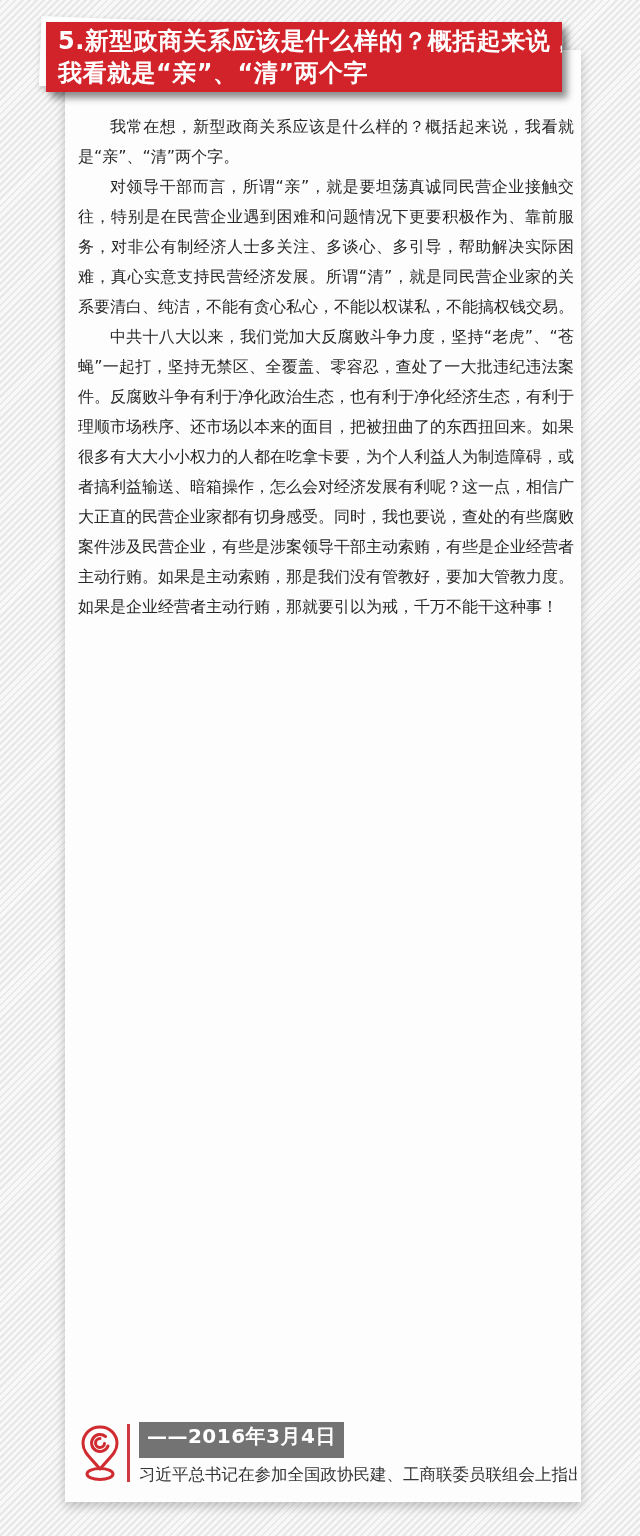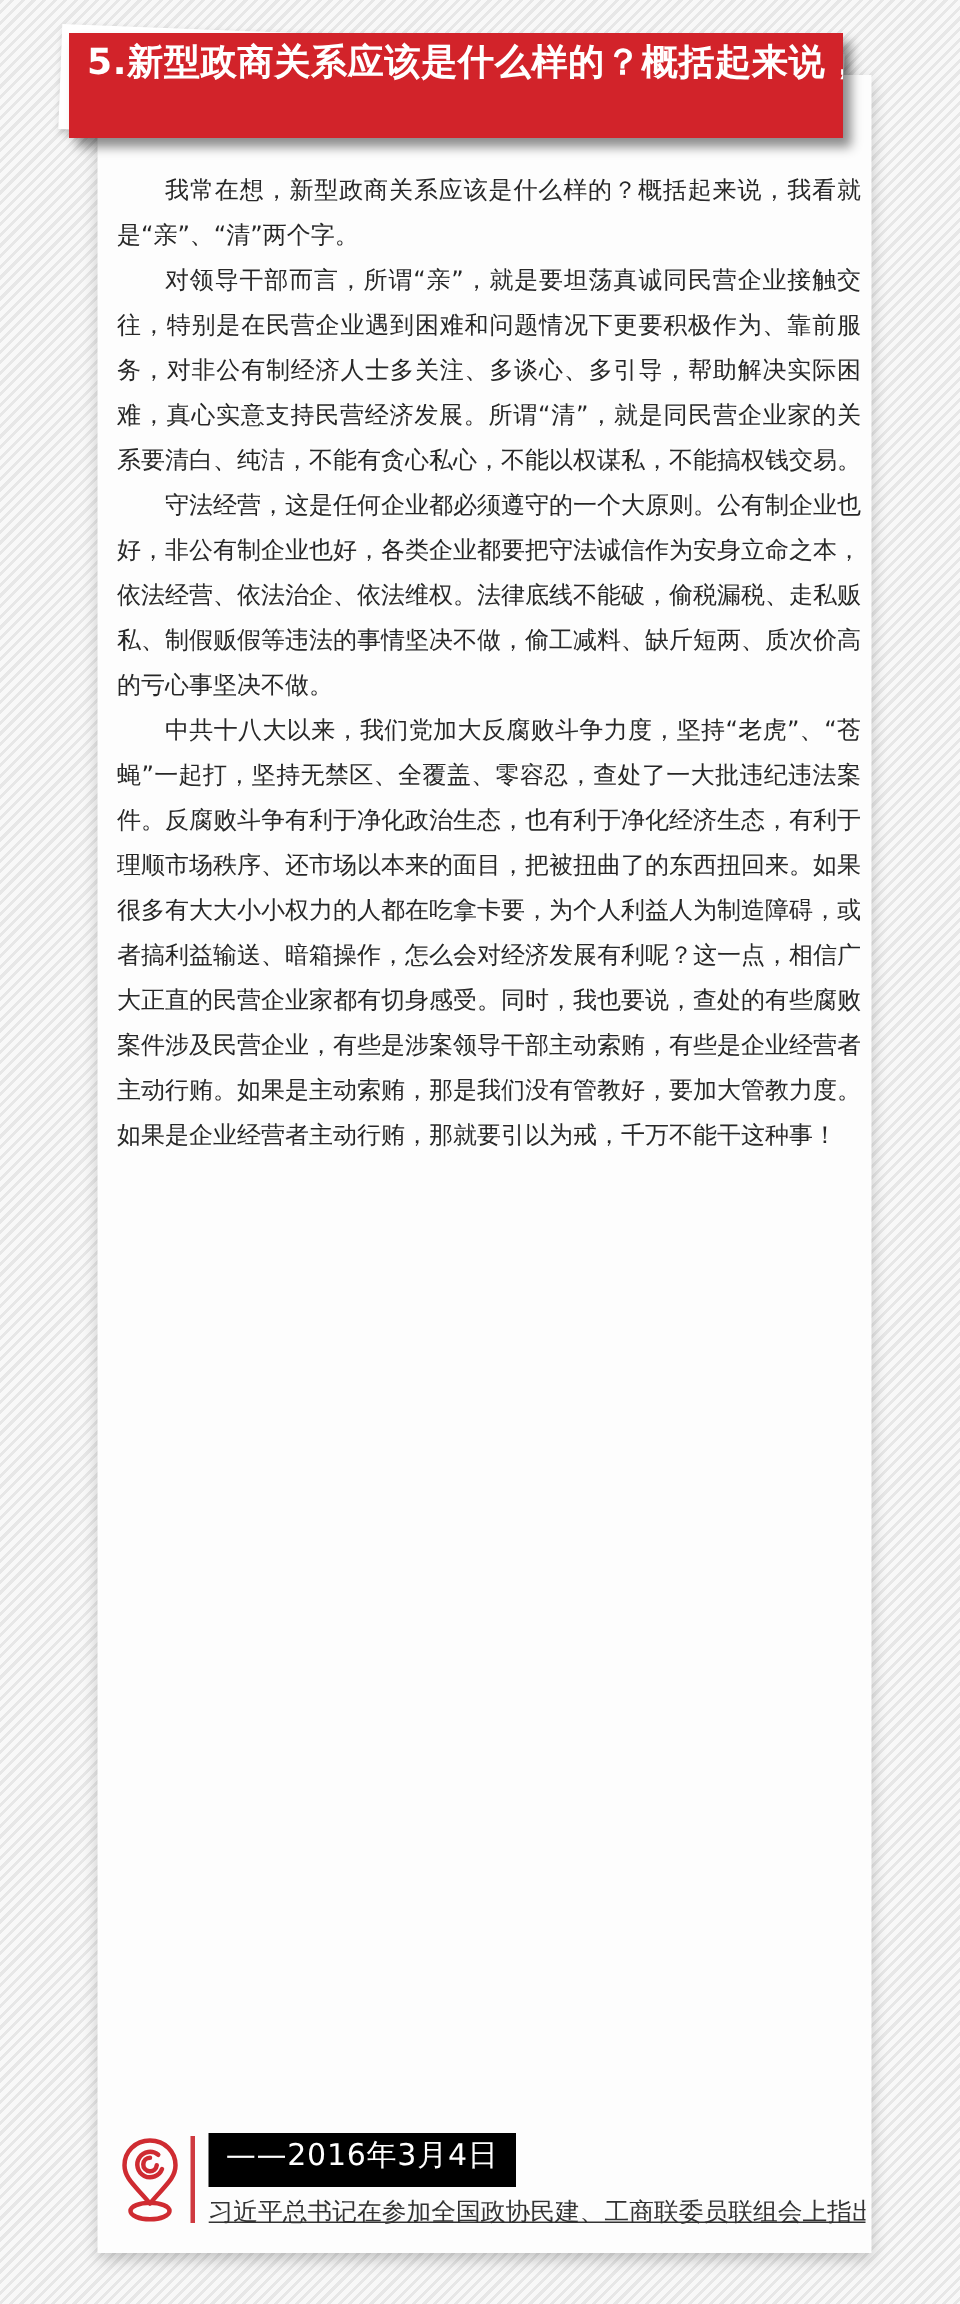--- a/index.html
+++ b/index.html
@@ -59,45 +59,44 @@
     display:flex; align-items:stretch;
   }
   .pin-icon { flex:0 0 auto; margin-top:2px; }
   .v-divider {
     width:3px; background:#cf3a40;
     margin:2px 9px 4px 5px;
   }
   .footer-text { flex:1 1 auto; min-width:0; }
   .date-box {
     width:205px; height:36px; line-height:28px;
-    background:#000000; color:#ffffff;
-    font-weight:normal; font-size:20px;
+    background:#737373; color:#ffffff;
+    font-weight:bold; font-size:20px;
     text-align:center;
     letter-spacing:0.5px;
   }
   .caption {
     margin-top:6px;
     font-size:16.5px; line-height:22px;
     color:#333333;
-    white-space:nowrap; overflow:hidden;text-decoration:underline;
+    white-space:nowrap; overflow:hidden;
   }
 </style>
 </head>
 <body>
 
 <div class="screen">
 
   <div class="sheet"></div>
 
   <div class="card">
 
     <div class="article" id="article-body">
         <p class="para">我常在想，新型政商关系应该是什么样的？概括起来说，我看就是“亲”、“清”两个字。</p>
         <p class="para">对领导干部而言，所谓“亲”，就是要坦荡真诚同民营企业接触交往，特别是在民营企业遇到困难和问题情况下更要积极作为、靠前服务，对非公有制经济人士多关注、多谈心、多引导，帮助解决实际困难，真心实意支持民营经济发展。所谓“清”，就是同民营企业家的关系要清白、纯洁，不能有贪心私心，不能以权谋私，不能搞权钱交易。</p>
-        <p class="para">守法经营，这是任何企业都必须遵守的一个大原则。公有制企业也好，非公有制企业也好，各类企业都要把守法诚信作为安身立命之本，依法经营、依法治企、依法维权。法律底线不能破，偷税漏税、走私贩私、制假贩假等违法的事情坚决不做，偷工减料、缺斤短两、质次价高的亏心事坚决不做。</p>
         <p class="para">中共十八大以来，我们党加大反腐败斗争力度，坚持“老虎”、“苍蝇”一起打，坚持无禁区、全覆盖、零容忍，查处了一大批违纪违法案件。反腐败斗争有利于净化政治生态，也有利于净化经济生态，有利于理顺市场秩序、还市场以本来的面目，把被扭曲了的东西扭回来。如果很多有大大小小权力的人都在吃拿卡要，为个人利益人为制造障碍，或者搞利益输送、暗箱操作，怎么会对经济发展有利呢？这一点，相信广大正直的民营企业家都有切身感受。同时，我也要说，查处的有些腐败案件涉及民营企业，有些是涉案领导干部主动索贿，有些是企业经营者主动行贿。如果是主动索贿，那是我们没有管教好，要加大管教力度。如果是企业经营者主动行贿，那就要引以为戒，千万不能干这种事！</p>
       </div>
 
     <div class="footer">
       <svg class="pin-icon" width="44" height="58" viewBox="0 0 44 58" fill="none" stroke="#cf2b31" stroke-width="3" stroke-linecap="round" stroke-linejoin="round">
         <ellipse cx="22" cy="50" rx="13" ry="5.5"></ellipse>
         <path d="M22 3 C12 3 5 10.5 5 19.5 C5 28.5 12.5 33.5 22 45 C31.5 33.5 39 28.5 39 19.5 C39 10.5 32 3 22 3 Z" fill="#fdfdfd"></path>
         <path d="M27.5 12.5 a8.5 8.5 0 1 0 2.5 9.5"></path>
         <path d="M26.5 19.5 a4.5 4.5 0 1 1 -4.5 -5"></path>
       </svg>
@@ -107,15 +106,16 @@
           <span>——2016年3月4日</span>
         </div>
         <div class="caption">习近平总书记在参加全国政协民建、工商联委员联组会上指出</div>
       </div>
     </div>
 
   </div>
 
   <div class="banner">
     <span class="banner-line">5.新型政商关系应该是什么样的？概括起来说，</span>
+    <span class="banner-line">我看就是“亲”、“清”两个字</span>
   </div>
 
 </div>
 
 </body></html>

